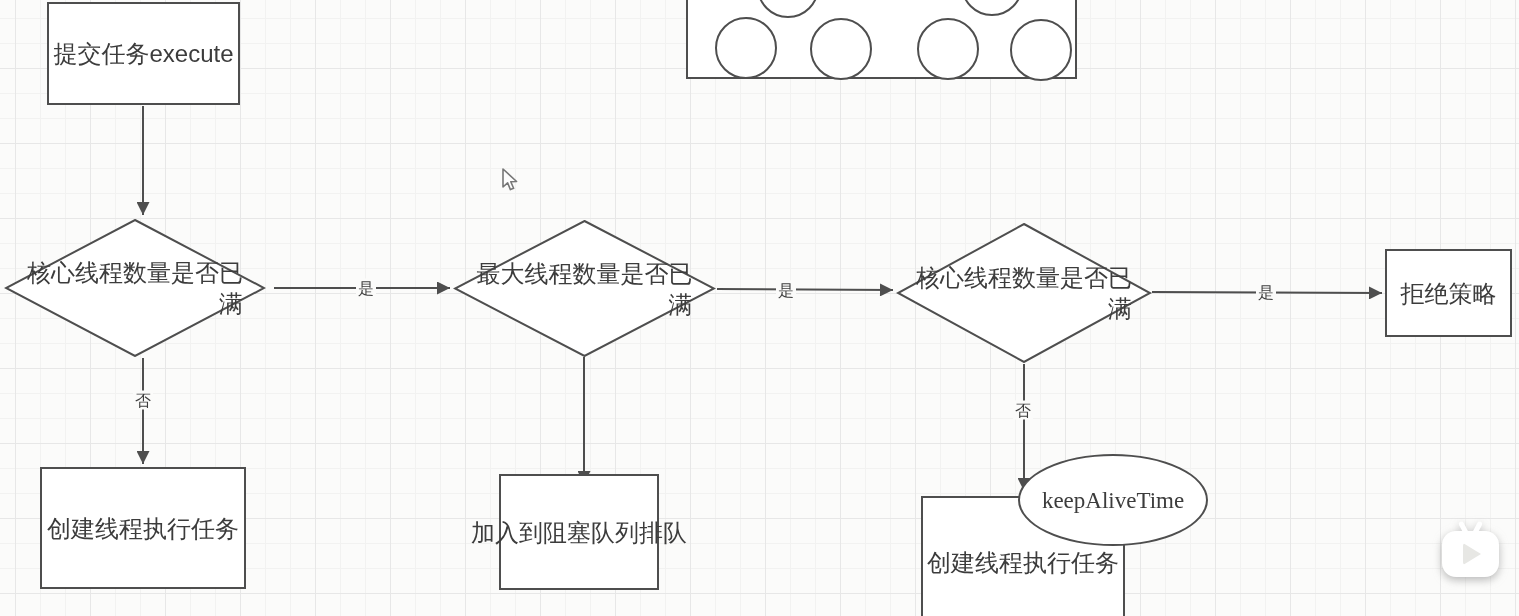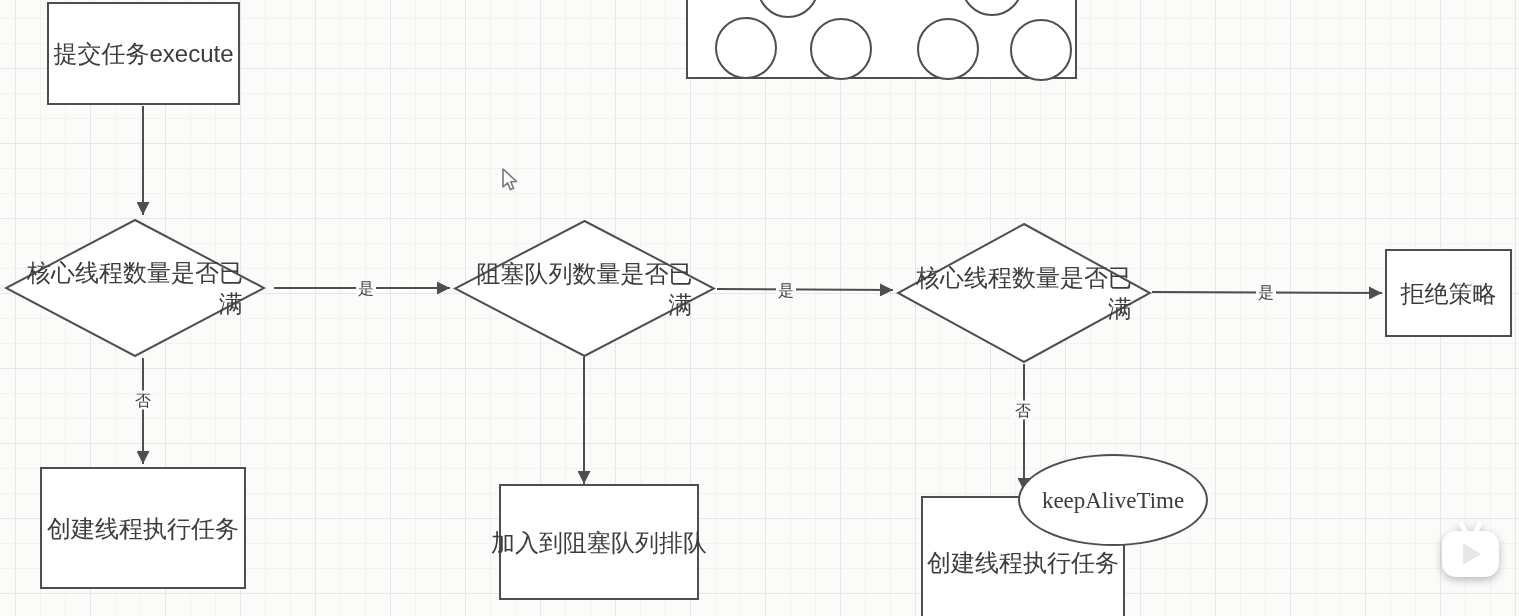--- a/index.html
+++ b/index.html
@@ -96,21 +96,21 @@
       <div class="tline">核心线程数量是否已</div>
       <div class="tline">满</div>
     </div>
   </div>
 
   <div class="node diamond" style="left:453px; top:220px; width:263px; height:137px">
     <svg width="263" height="137" viewBox="0 0 263 137">
       <polygon points="131.5,1 261,68.5 131.5,136 2,68.5" fill="#ffffff" stroke="#4e4e4e" stroke-width="2"></polygon>
     </svg>
     <div class="dtext">
-      <div class="tline">阻塞队列数量是否已</div>
+      <div class="tline">最大线程数量是否已</div>
       <div class="tline">满</div>
     </div>
   </div>
 
   <div class="node diamond" style="left:896px; top:223px; width:256px; height:140px">
     <svg width="256" height="140" viewBox="0 0 256 140">
       <polygon points="128,1 254,70 128,139 2,70" fill="#ffffff" stroke="#4e4e4e" stroke-width="2"></polygon>
     </svg>
     <div class="dtext">
       <div class="tline">核心线程数量是否已</div>
@@ -120,21 +120,21 @@
 
   <div class="node box" style="left:1385px; top:249px; width:127px; height:88px">
     <div class="tline">拒绝策略</div>
   </div>
 
   <div class="node box" style="left:40px; top:467px; width:206px; height:122px">
     <div class="tline">创建线程</div>
     <div class="tline">执行任务</div>
   </div>
 
-  <div class="node box" style="left:499px; top:484px; width:200px; height:116px">
+  <div class="node box" style="left:499px; top:474px; width:160px; height:116px">
     <div class="tline">加入到阻塞队</div>
     <div class="tline">列排队</div>
   </div>
 
   <div class="node box" style="left:921px; top:496px; width:204px; height:132px">
     <div class="tline">创建线程</div>
     <div class="tline">执行任务</div>
   </div>
 
   <div class="node ellipse" style="left:1018px; top:454px; width:190px; height:92px">

